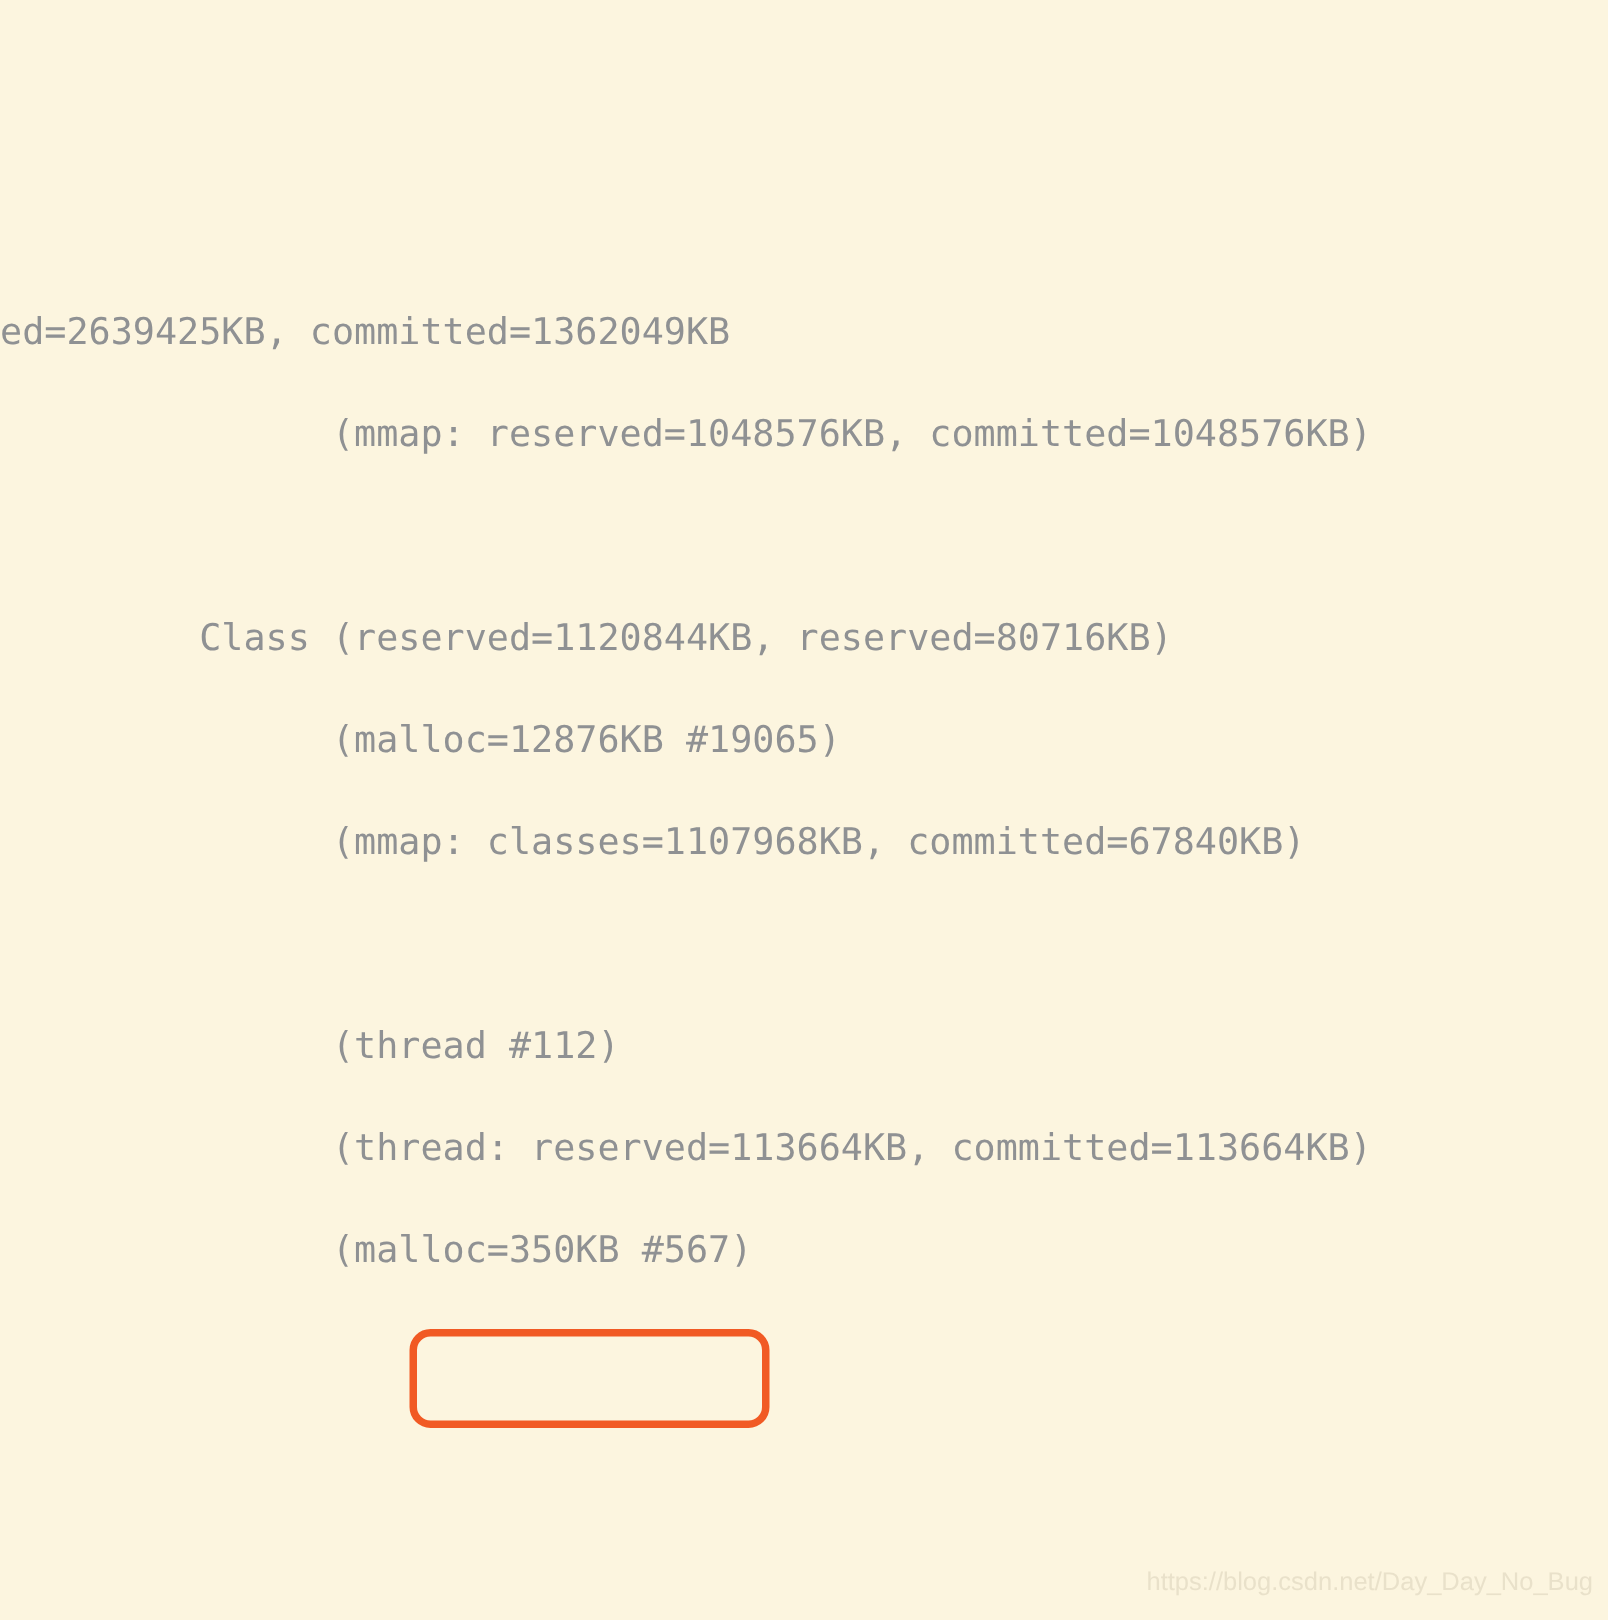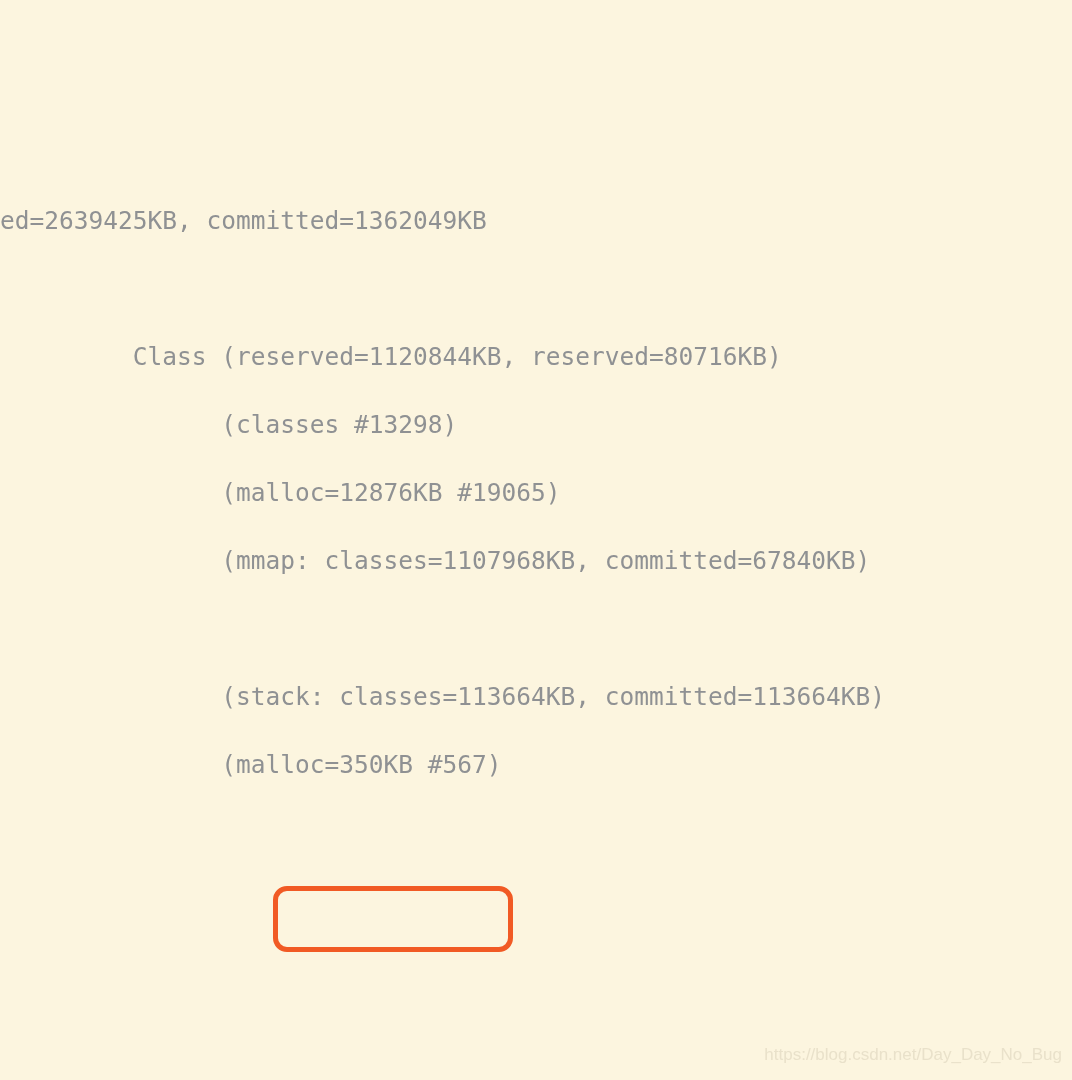--- a/index.html
+++ b/index.html
@@ -37,27 +37,28 @@
     white-space: nowrap;
   }
 </style>
 </head>
 <body>
 
 
 
 <div class="terminal">
 <span class="line">ed=2639425KB, committed=1362049KB</span>
+<span class="line">               (mmap: reserved=1048576KB, committed=1048576KB)</span>
 <span class="line"> </span>
 <span class="line">         Class (reserved=1120844KB, reserved=80716KB)</span>
-<span class="line">               (classes #13298)</span>
 <span class="line">               (malloc=12876KB #19065)</span>
 <span class="line">               (mmap: classes=1107968KB, committed=67840KB)</span>
 <span class="line"> </span>
-<span class="line">               (stack: classes=113664KB, committed=113664KB)</span>
+<span class="line">               (thread #112)</span>
+<span class="line">               (thread: reserved=113664KB, committed=113664KB)</span>
 <span class="line">               (malloc=350KB #567)</span>
 
 
 
 
 
 
 
 
 

